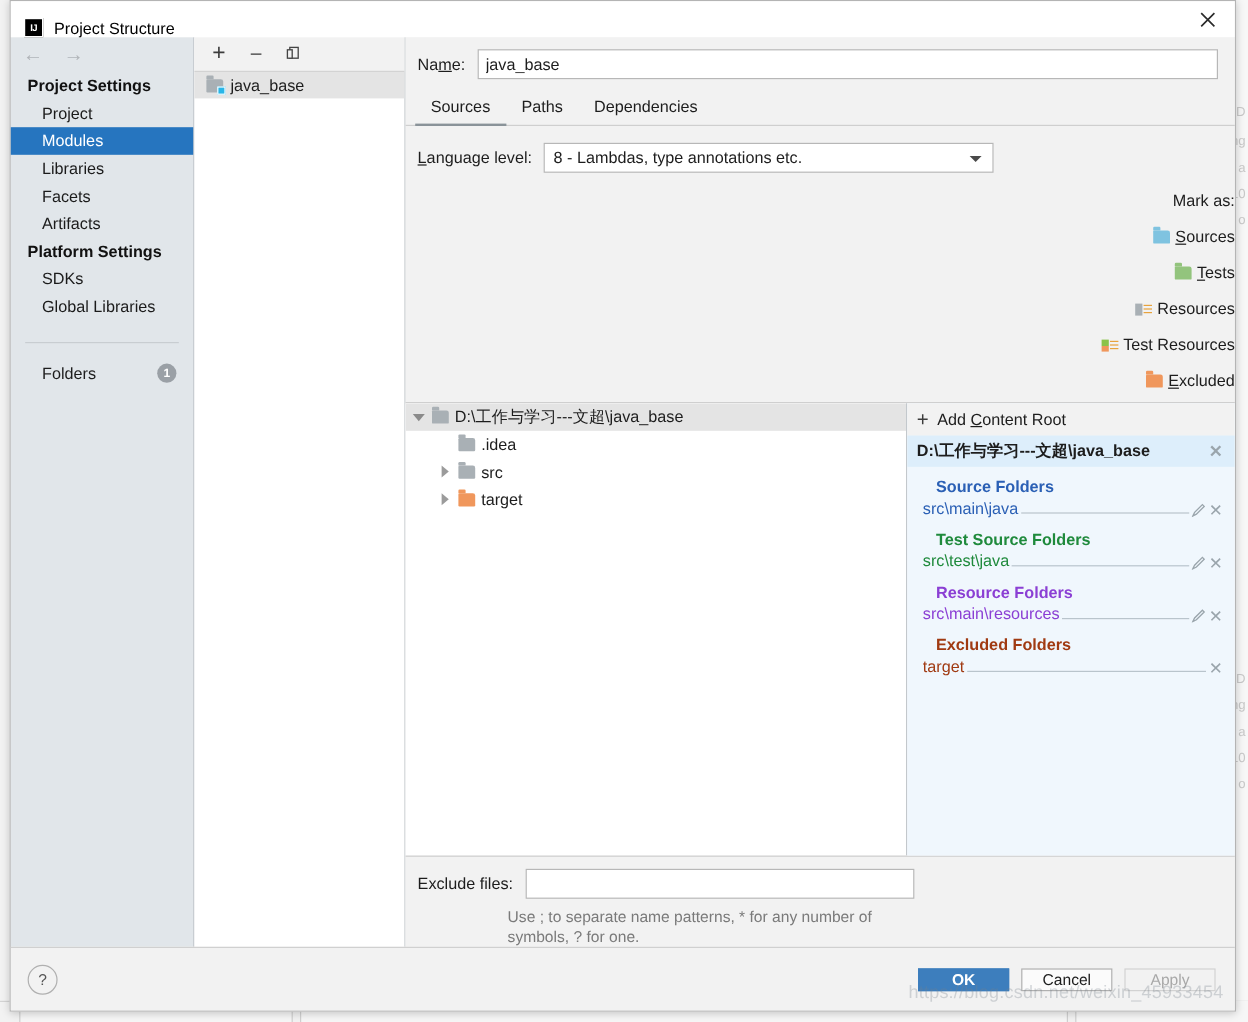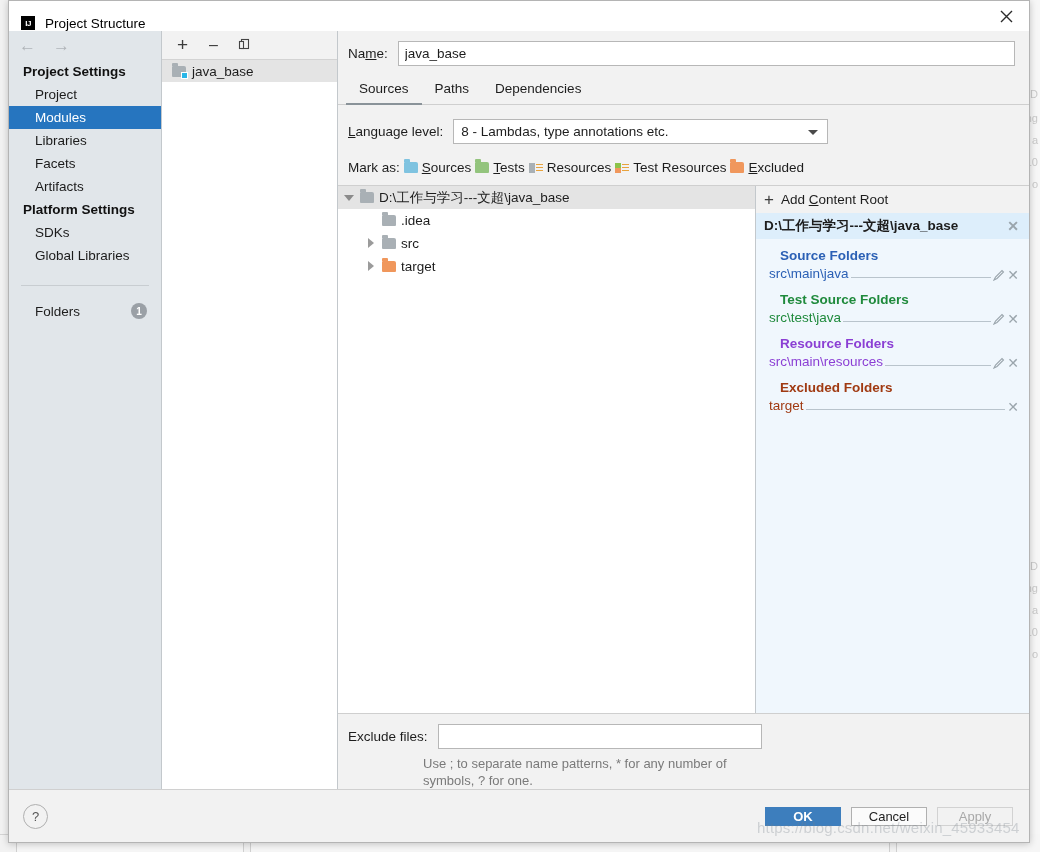--- a/index.html
+++ b/index.html
@@ -178,21 +178,21 @@
     border: 1px solid #b7b7b7; background: #ffffff;
     display: flex; align-items: center; padding: 0 7px;
     font-size: 13.5px; position: relative; cursor: default;
   }
   .caret {
     position:absolute; right: 9px; top: 50%; margin-top: -2px;
     width: 0; height: 0; border-left: 5px solid transparent;
     border-right: 5px solid transparent; border-top: 5px solid #4a4a4a;
   }
 
-  #markas-row { display: flex; align-items: flex-end; gap: 4px; padding: 16px 0 10px 10px; font-size: 13.5px; }
+  #markas-row { display: flex; align-items: flex-end; gap: 15px; padding: 16px 0 10px 10px; font-size: 13.5px; flex-direction: column; }
   .mark-opt { display: flex; align-items: center; gap: 4px; cursor: default; }
   .res-icon { width: 14px; height: 12px; position: relative; flex-shrink: 0; }
   .res-icon .blk { position:absolute; left:0; top:1px; width:6px; height:10px; background:#a9b0b5; }
   .res-icon .blk.g { background: linear-gradient(to bottom,#8bc34a 0 50%, #f0975c 50% 100%); }
   .res-icon .ln { position:absolute; right:0; width:7px; height:1.5px; background:#e8a33d; }
   .res-icon .ln:nth-of-type(2){ top:2px; } .res-icon .ln:nth-of-type(3){ top:5px; } .res-icon .ln:nth-of-type(4){ top:8px; }
 
   
   #split { flex: 1; display: flex; min-height: 0; border-top: 1px solid #cfcfcf; }
   #tree-pane {

